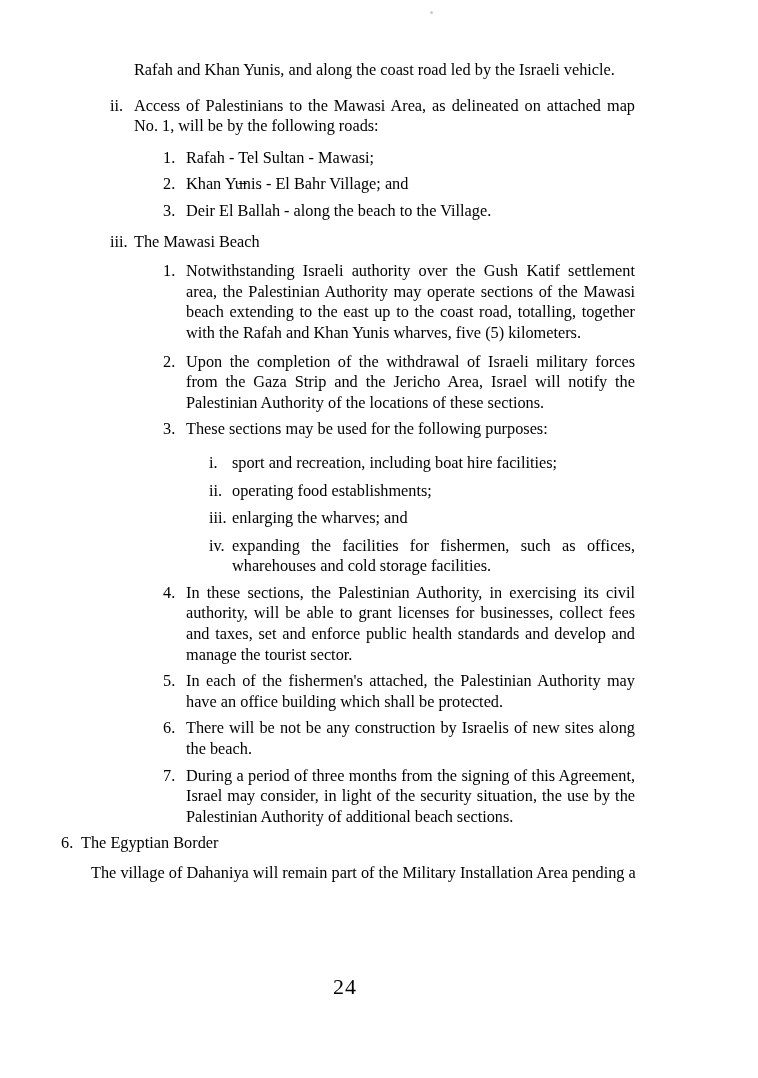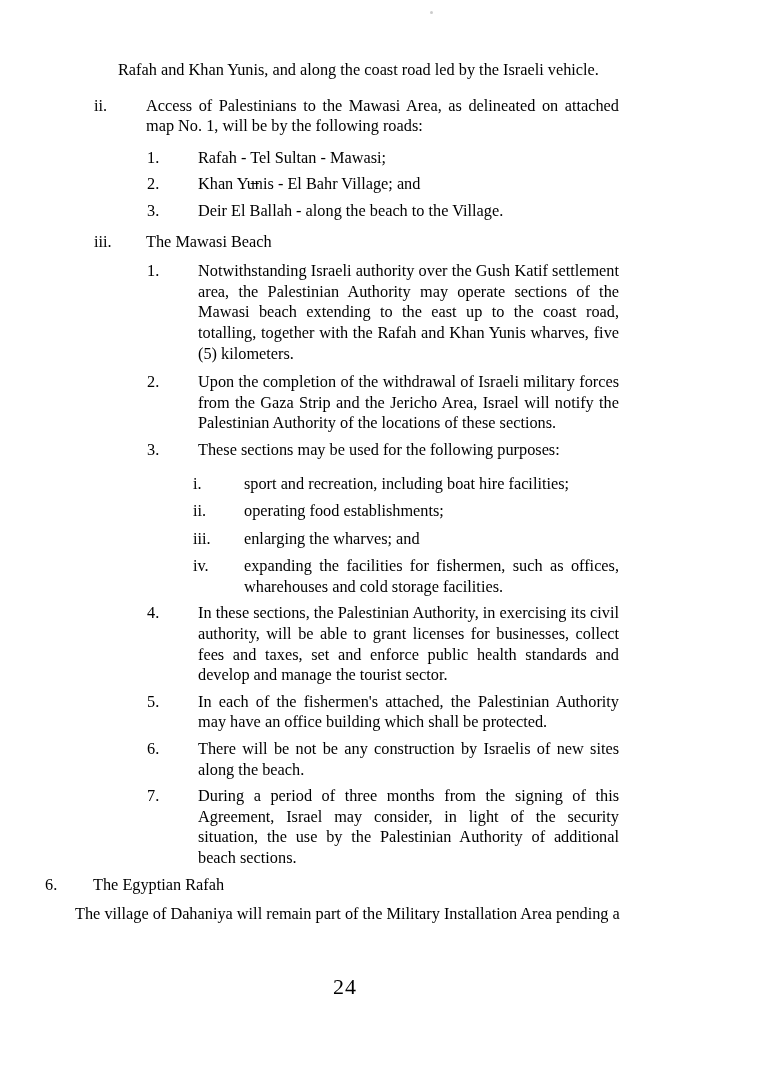--- a/index.html
+++ b/index.html
@@ -8,30 +8,30 @@
     width: 758px;
     height: 1078px;
     margin: 0 auto;
     background: #ffffff;
     font-family: "Liberation Serif", "DejaVu Serif", serif;
     font-size: 16.3px;
     line-height: 20.6px;
     color: #000000;
     overflow: hidden;
   }
-  .content { position: absolute; top: 60px; left: 0; width: 619px; font-family: Liberation Serif, serif; }
+  .content { position: absolute; top: 60px; left: 16px; width: 619px; font-family: Liberation Serif, serif; }
 
   .speck {
     position: absolute; top: 11px; left: 430px;
     width: 3px; height: 3px; background: #9a9a9a; opacity: .5; border-radius: 50%;
   }
 
   .cont-line { margin: 0 0 15px 118px; width: 550px; }
 
-  .row { display: flex; gap: 28px; }
+  .row { display: flex; }
   .m { flex: 0 0 auto; white-space: nowrap; }
   .t { text-align: justify; }
 
   
   .lvl2 { margin-left: 94px; }
   .lvl2 .m { width: 24px; }
   .lvl2 .t { width: 550px; }
 
   
   .num { margin-left: 147px; }
@@ -142,21 +142,21 @@
       <span class="m">6.</span>
       <div class="t">There will be not be any construction by Israelis of new sites along the beach.</div>
     </div>
     <div class="row num mb6">
       <span class="m">7.</span>
       <div class="t">During a period of three months from the signing of this Agreement, Israel may consider, in light of the security situation, the use by the Palestinian Authority of additional beach sections.</div>
     </div>
 
     <div class="row sect mb9">
       <span class="m">6.</span>
-      <div class="t">The Egyptian Rafah</div>
+      <div class="t">The Egyptian Border</div>
     </div>
 
     <div class="bpara">The village of Dahaniya will remain part of the Military Installation Area pending a</div>
 
   </div>
 
   <div class="page-number">24</div>
 </div>
 
 </body></html>

